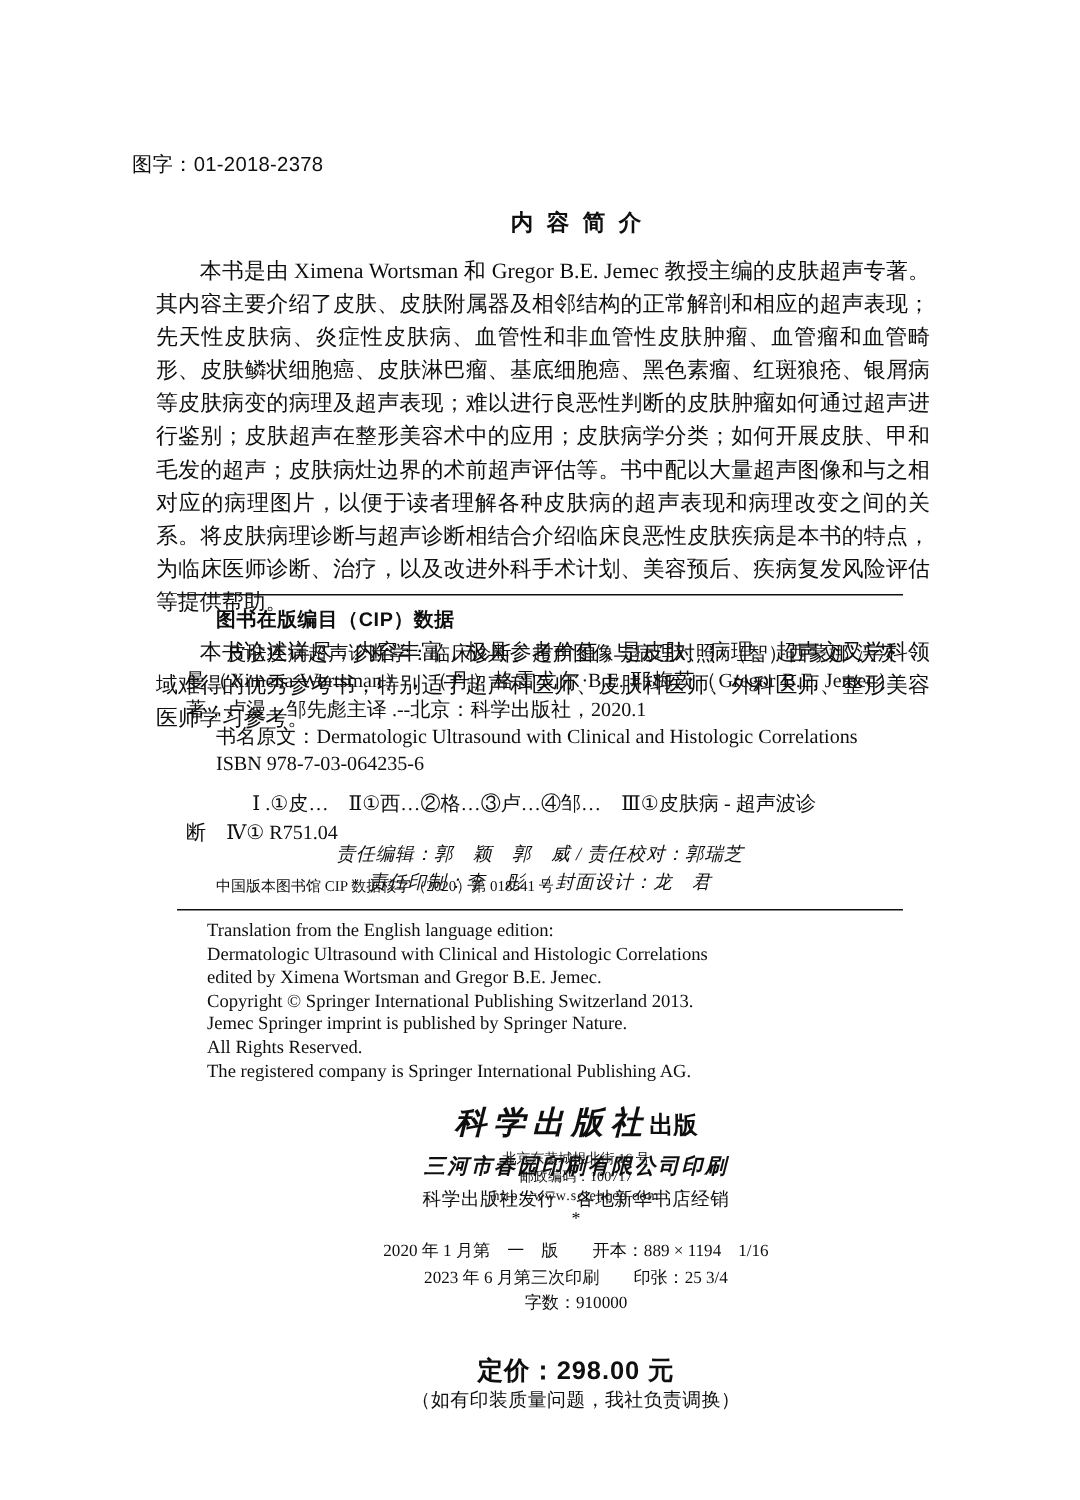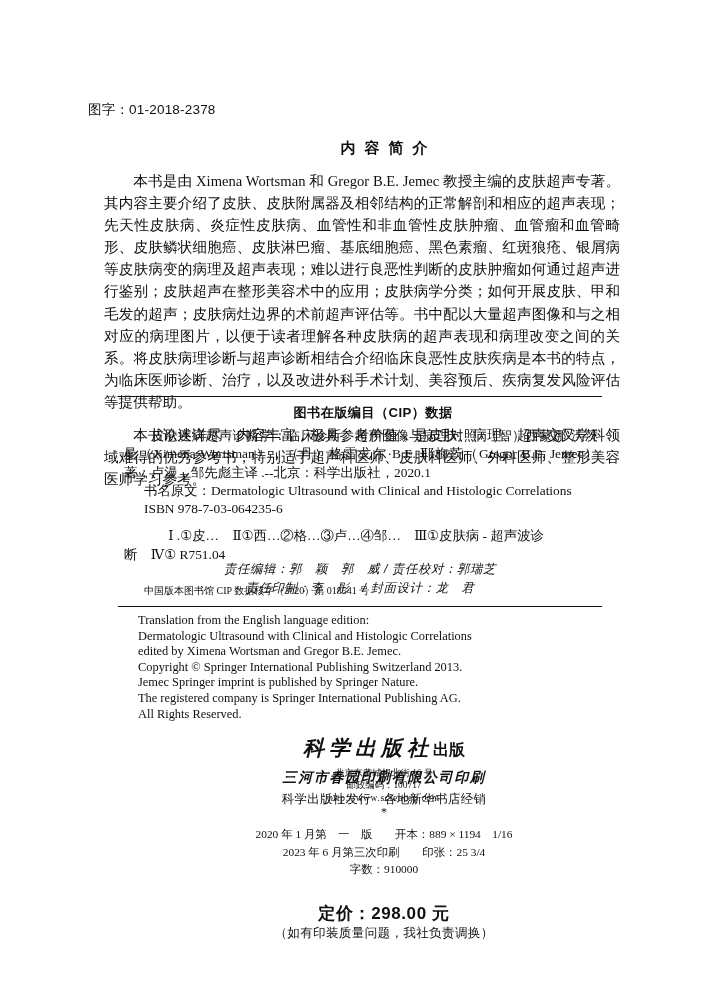--- a/index.html
+++ b/index.html
@@ -71,21 +71,20 @@
     border-top: 1.1px solid #111;
     border-bottom: 1.1px solid #111;
     padding: 7px 0 6px 0;
   }
   .cip-head {
     font-family: "Liberation Sans", sans-serif;
     font-weight: bold;
     font-size: 13.2px;
     margin-left: 26px;
     letter-spacing: 0.4px;
-    text-align: center;
   }
   .cip-block {
     font-size: 13.4px;
     line-height: 18.3px;
     margin-top: 5px;
     margin-left: 6px;
     margin-right: 4px;
     text-align: justify;
   }
   .cip-block .ind { text-indent: 2em; display: block; }
@@ -110,21 +109,21 @@
   .credits {
     position: absolute;
     left: 118px;
     top: 560px;
     width: 484px;
     text-align: center;
     font-size: 12.4px;
     line-height: 19px;
     letter-spacing: 0.6px;
     font-style: italic;
-    font-family: Liberation Sans, sans-serif;
+    font-family: Liberation Serif, serif;
   }
   .credits .line { display: block; white-space: pre; }
 
   
   .eng {
     position: absolute;
     left: 138px;
     top: 613px;
     font-size: 12.4px;
     line-height: 15.6px;
@@ -249,22 +248,22 @@
     <span class="line">责任编辑：郭　颖　郭　威 / 责任校对：郭瑞芝</span>
     <span class="line">责任印制：李　彤　/ 封面设计：龙　君</span>
   </div>
 
   <div class="eng">
     <span class="line">Translation from the English language edition:</span>
     <span class="line">Dermatologic Ultrasound with Clinical and Histologic Correlations</span>
     <span class="line">edited by Ximena Wortsman and Gregor B.E. Jemec.</span>
     <span class="line">Copyright © Springer International Publishing Switzerland 2013.</span>
     <span class="line">Jemec Springer imprint is published by Springer Nature.</span>
+    <span class="line">All Rights Reserved.</span>
     <span class="line">The registered company is Springer International Publishing AG.</span>
-    <span class="line">All Rights Reserved.</span>
   </div>
 
   <div class="pub">
     <div class="pub-name">
       <span>科学出版社</span><span class="suffix">出版</span>
     </div>
     <div class="pub-addr">
       <span class="line">北京东黄城根北街 16 号</span>
       <span class="line">邮政编码：100717</span>
       <span class="line pub-url">http://www.sciencep.com</span>

